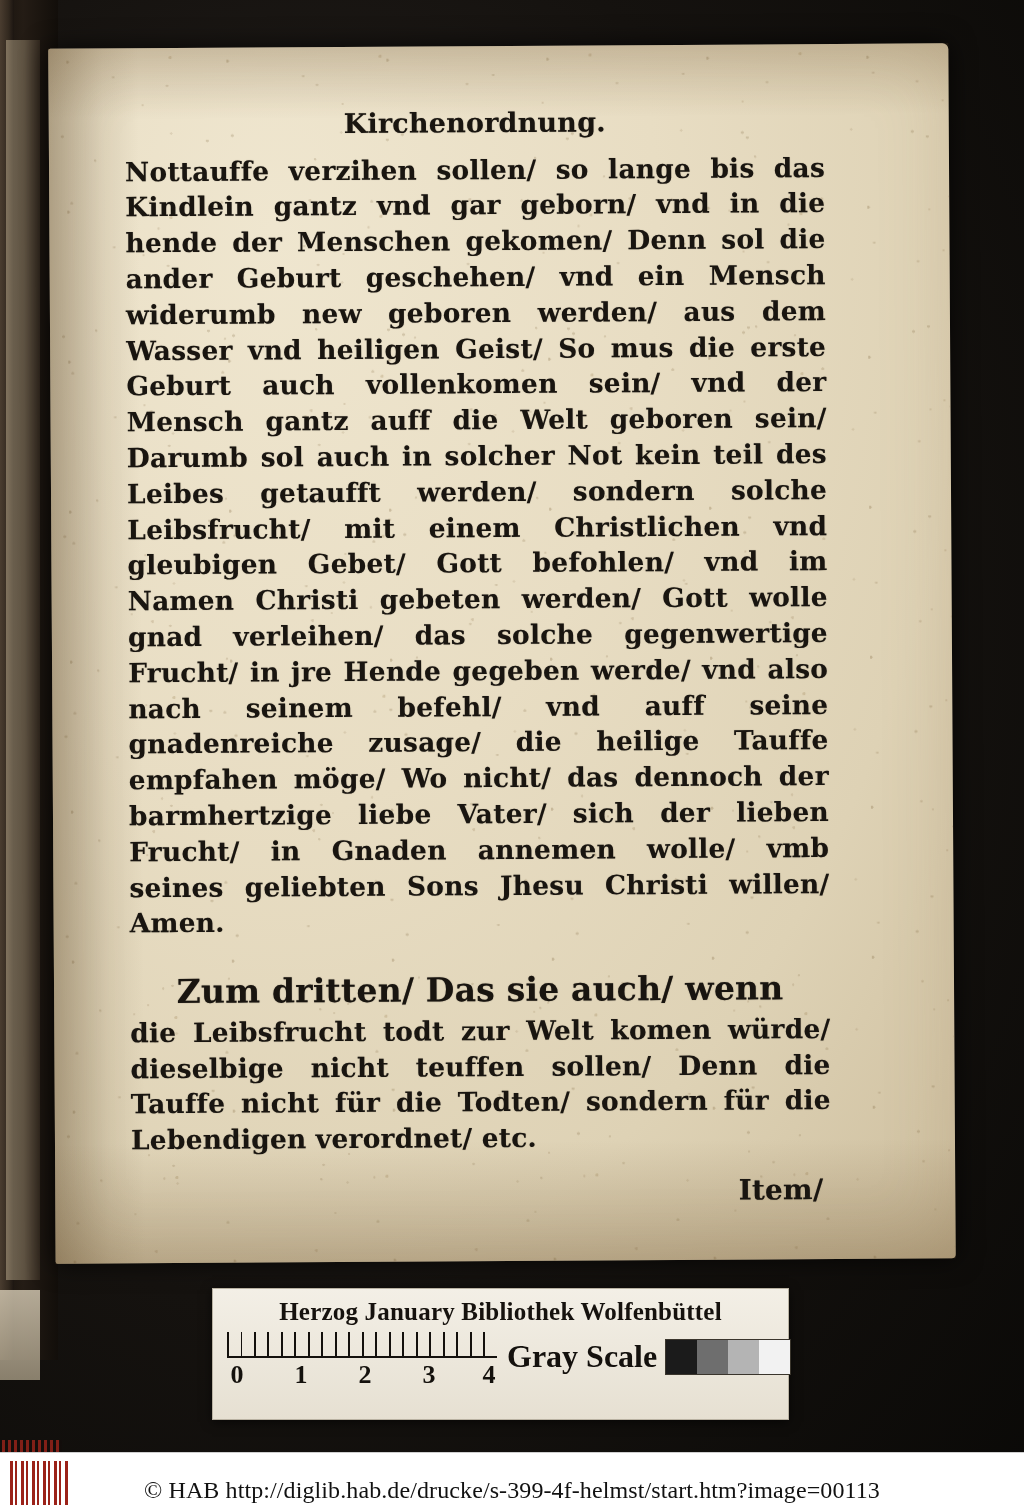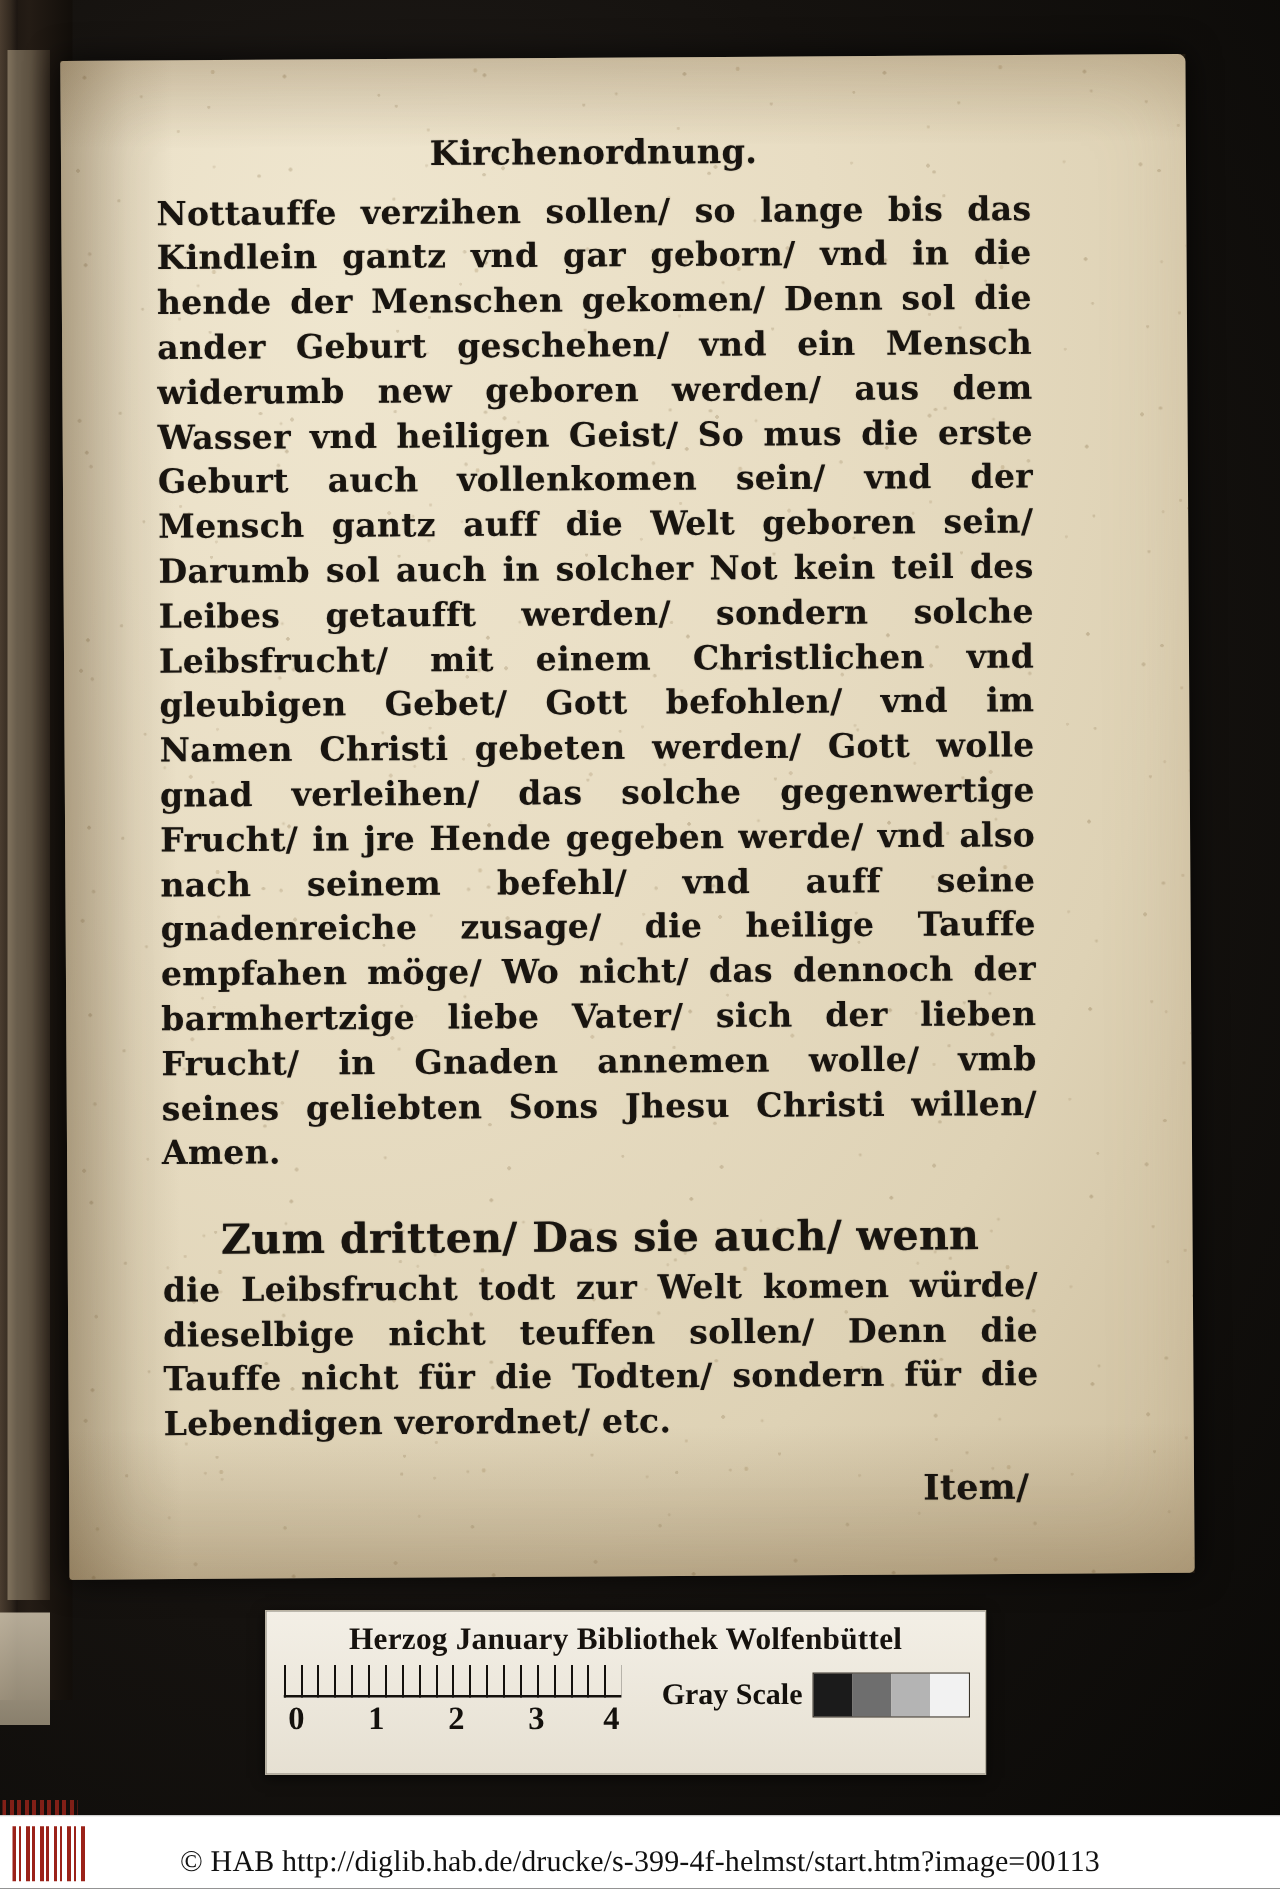--- a/index.html
+++ b/index.html
@@ -252,21 +252,21 @@
   }
   #grayscale-group {
     display: flex;
     align-items: center;
     gap: 8px;
     padding-top: 6px;
   }
   #grayscale-label {
     font-family: "Liberation Serif", serif;
     font-weight: 700;
-    font-size: 24px;
+    font-size: 32px;
     color: #14110d;
     white-space: nowrap;
   }
   #grayscale-patches {
     display: flex;
     border: 1px solid #3a352c;
   }
   .gray-patch {
     width: 31px;
     height: 34px;

